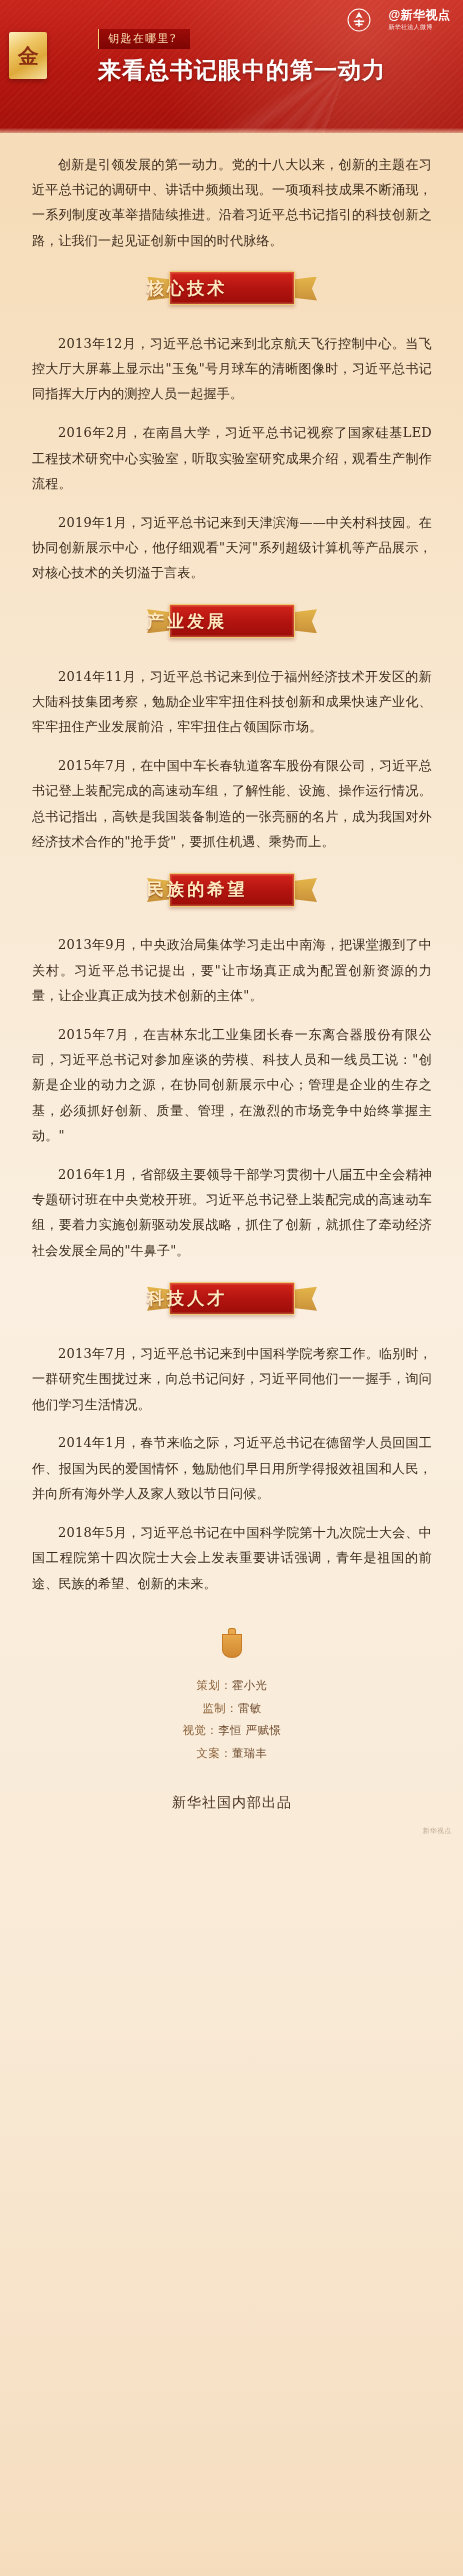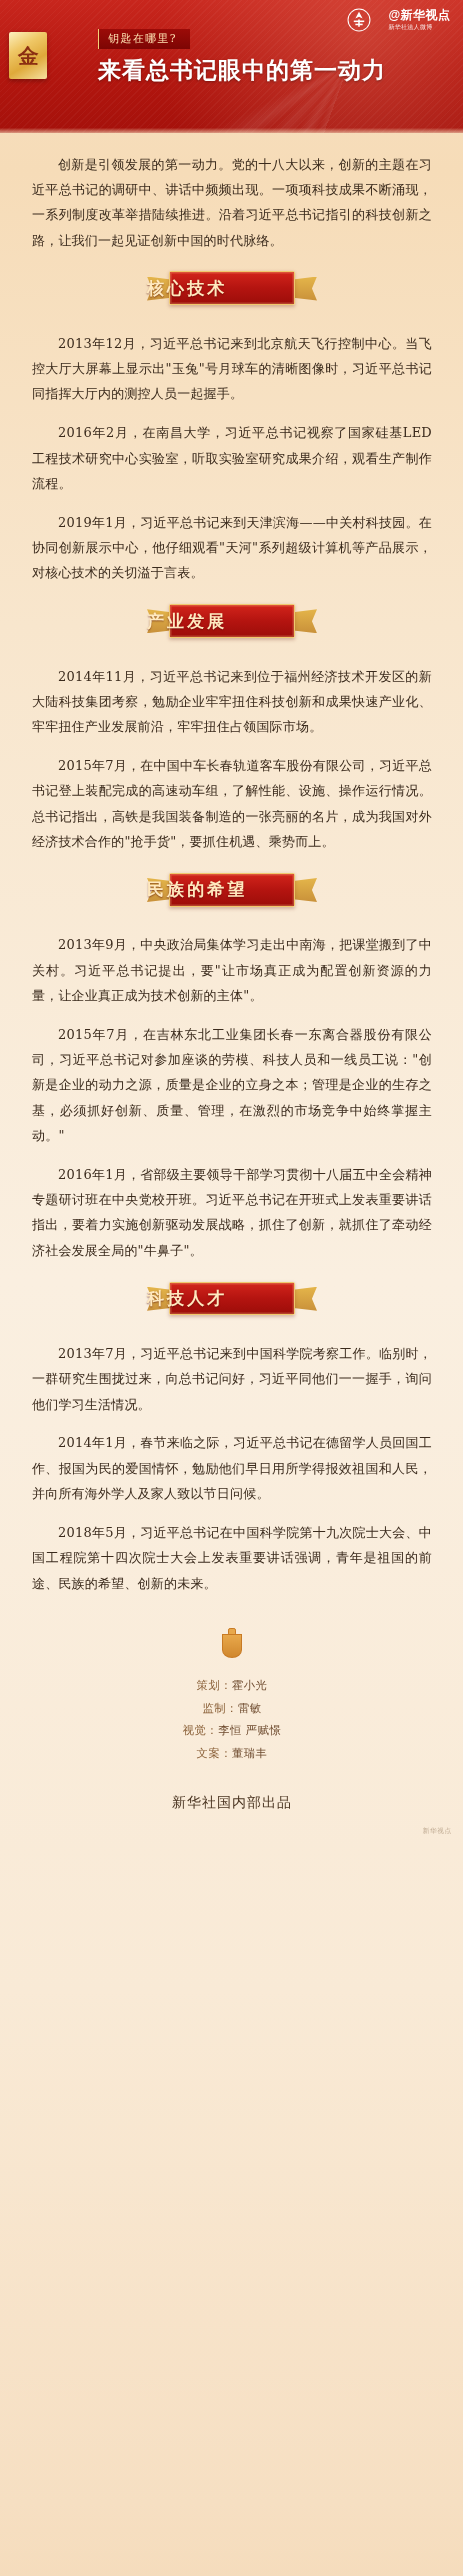--- a/index.html
+++ b/index.html
@@ -331,22 +331,22 @@
     <div class="section-head">
       <div class="plaque">
         <div class="plaque-ribbon-l"></div>
         <div class="plaque-ribbon-r"></div>
         <div class="plaque-body"></div>
         <span class="plaque-title">民族的希望</span>
       </div>
     </div>
     <div>
       <p class="para">2013年9月，中央政治局集体学习走出中南海，把课堂搬到了中关村。习近平总书记提出，要"让市场真正成为配置创新资源的力量，让企业真正成为技术创新的主体"。</p>
-      <p class="para">2015年7月，在吉林东北工业集团长春一东离合器股份有限公司，习近平总书记对参加座谈的劳模、科技人员和一线员工说："创新是企业的动力之源，质量是企业的立身之本；管理是企业的生存之基，必须抓好创新、质量、管理，在激烈的市场竞争中始终掌握主动。"</p>
-      <p class="para">2016年1月，省部级主要领导干部学习贯彻十八届五中全会精神专题研讨班在中央党校开班。习近平总书记在开班式上发表重要讲话指出，要着力实施创新驱动发展战略，抓住了创新，就抓住了牵动经济社会发展全局的"牛鼻子"。</p>
+      <p class="para">2015年7月，在吉林东北工业集团长春一东离合器股份有限公司，习近平总书记对参加座谈的劳模、科技人员和一线员工说："创新是企业的动力之源，在协同创新展示中心；管理是企业的生存之基，必须抓好创新、质量、管理，在激烈的市场竞争中始终掌握主动。"</p>
+      <p class="para">2016年1月，省部级主要领导干部学习贯彻十八届五中全会精神专题研讨班在中央党校开班。习近平总书记登上装配完成的高速动车组，要着力实施创新驱动发展战略，抓住了创新，就抓住了牵动经济社会发展全局的"牛鼻子"。</p>
     </div>
 
     <div class="section-head">
       <div class="plaque">
         <div class="plaque-ribbon-l"></div>
         <div class="plaque-ribbon-r"></div>
         <div class="plaque-body"></div>
         <span class="plaque-title">科技人才</span>
       </div>
     </div>

